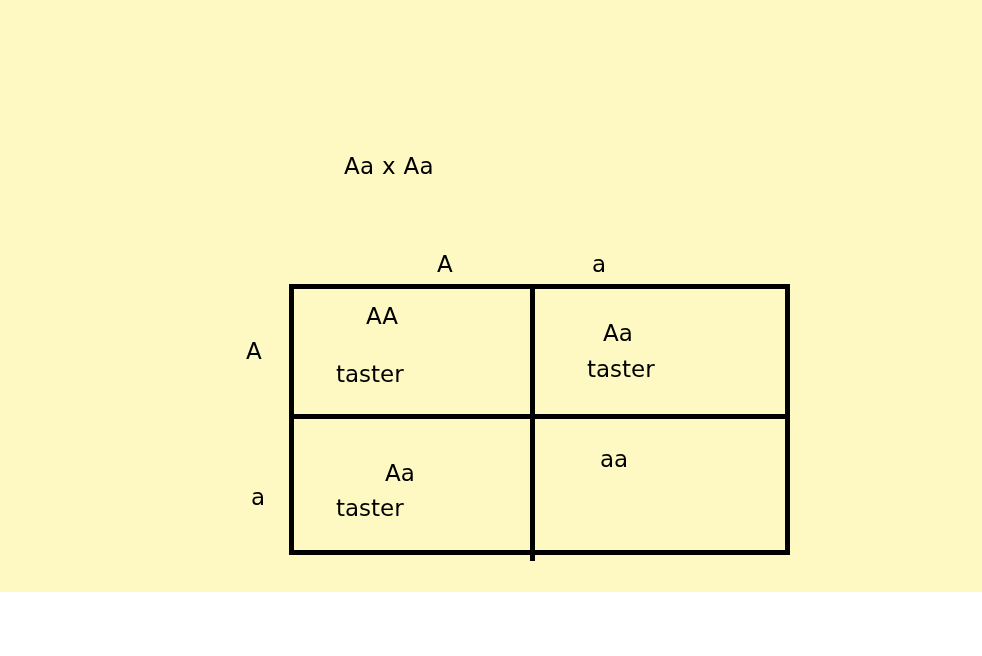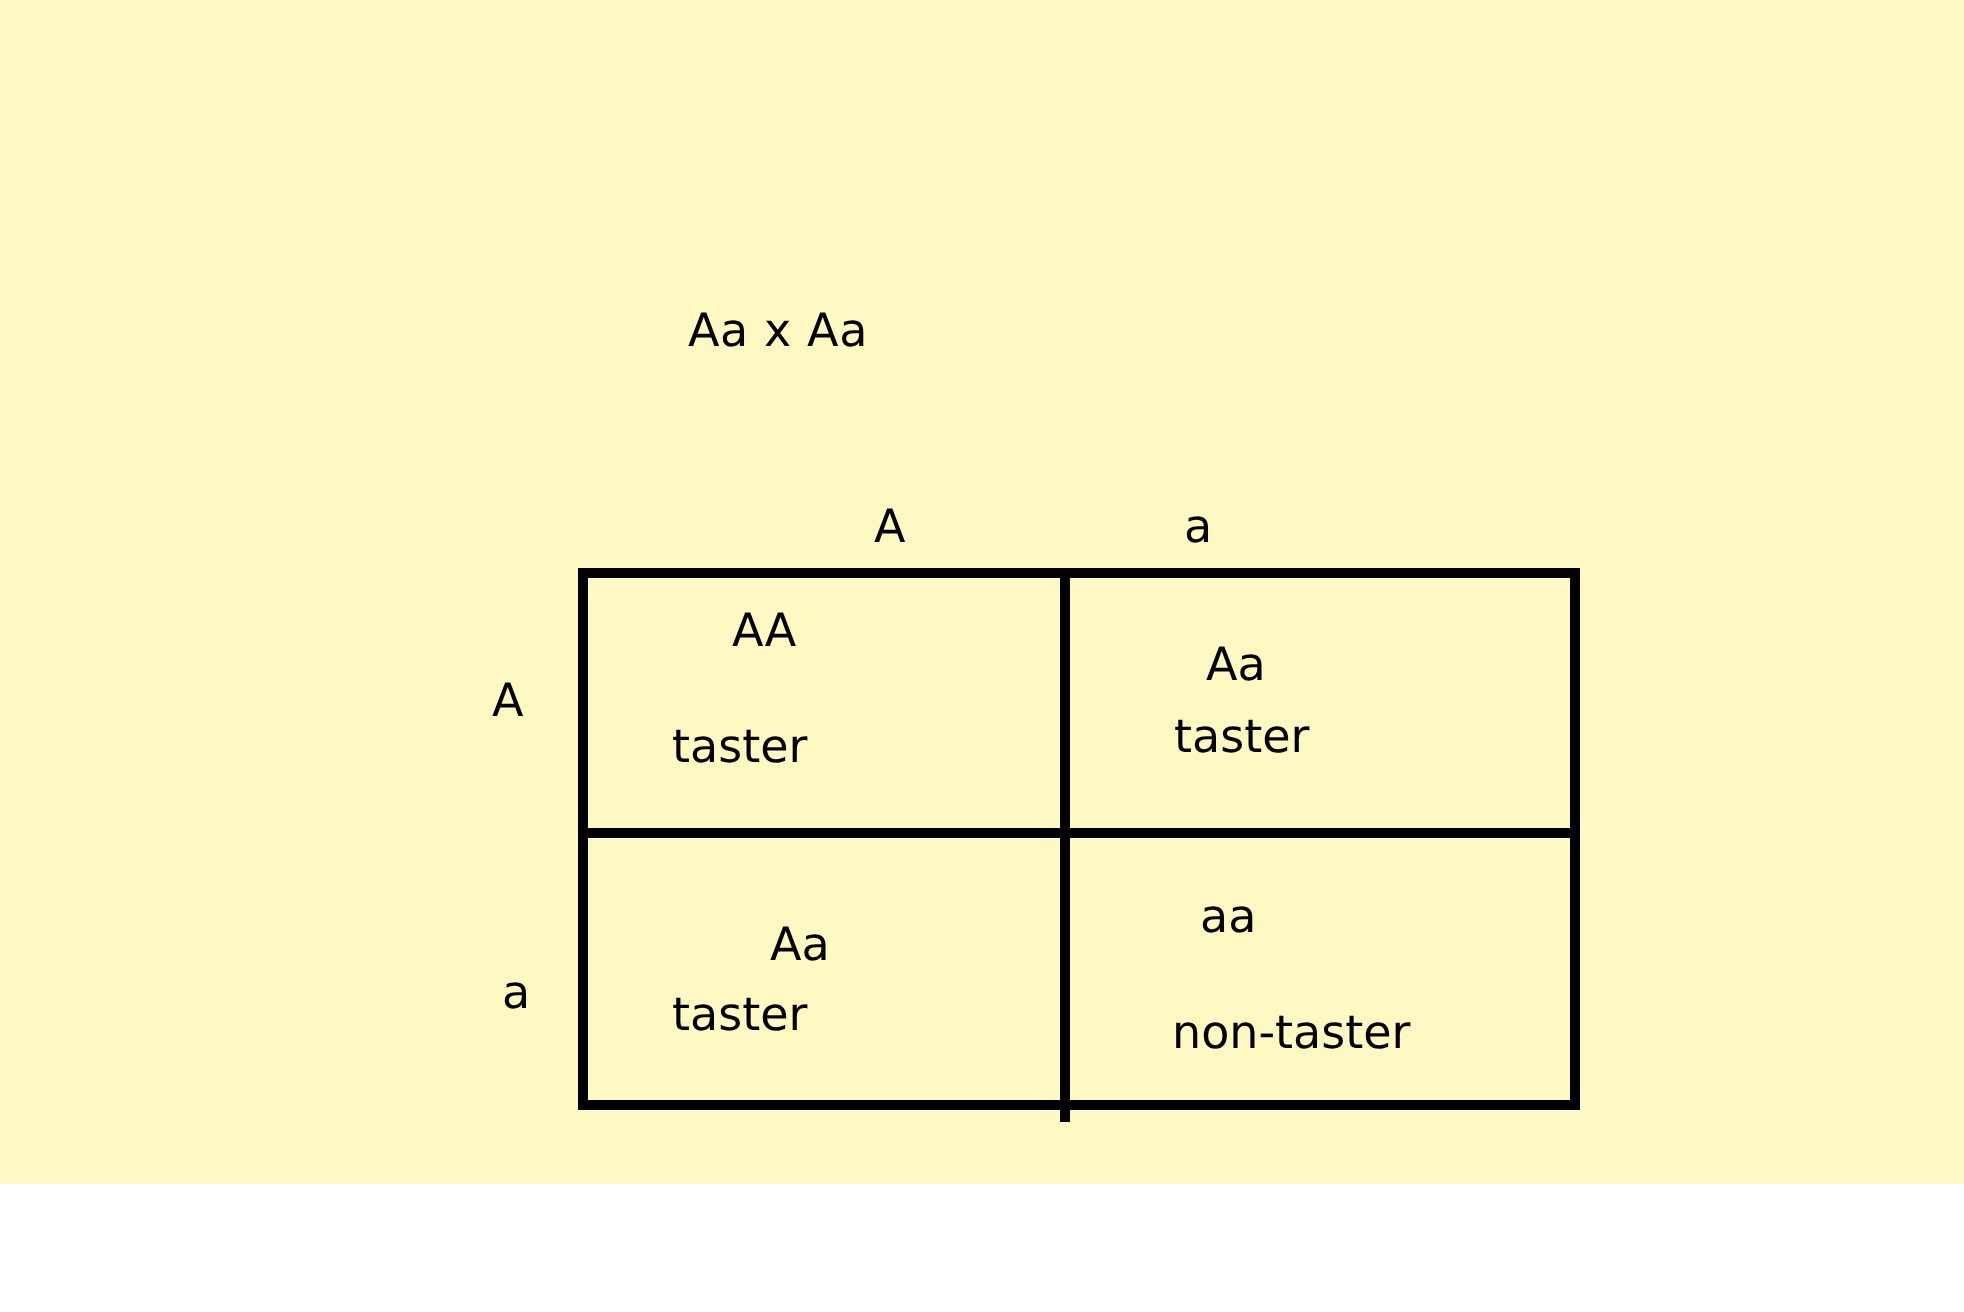--- a/index.html
+++ b/index.html
@@ -117,15 +117,14 @@
   <div class="cell-text tl-geno">AA</div>
   <div class="cell-text tl-pheno">taster</div>
 
   <div class="cell-text tr-geno">Aa</div>
   <div class="cell-text tr-pheno">taster</div>
 
   <div class="cell-text bl-geno">Aa</div>
   <div class="cell-text bl-pheno">taster</div>
 
   <div class="cell-text br-geno">aa</div>
-  <div class="cell-text br-pheno">non-taster</div>
 
 </div>
 
 </body></html>

